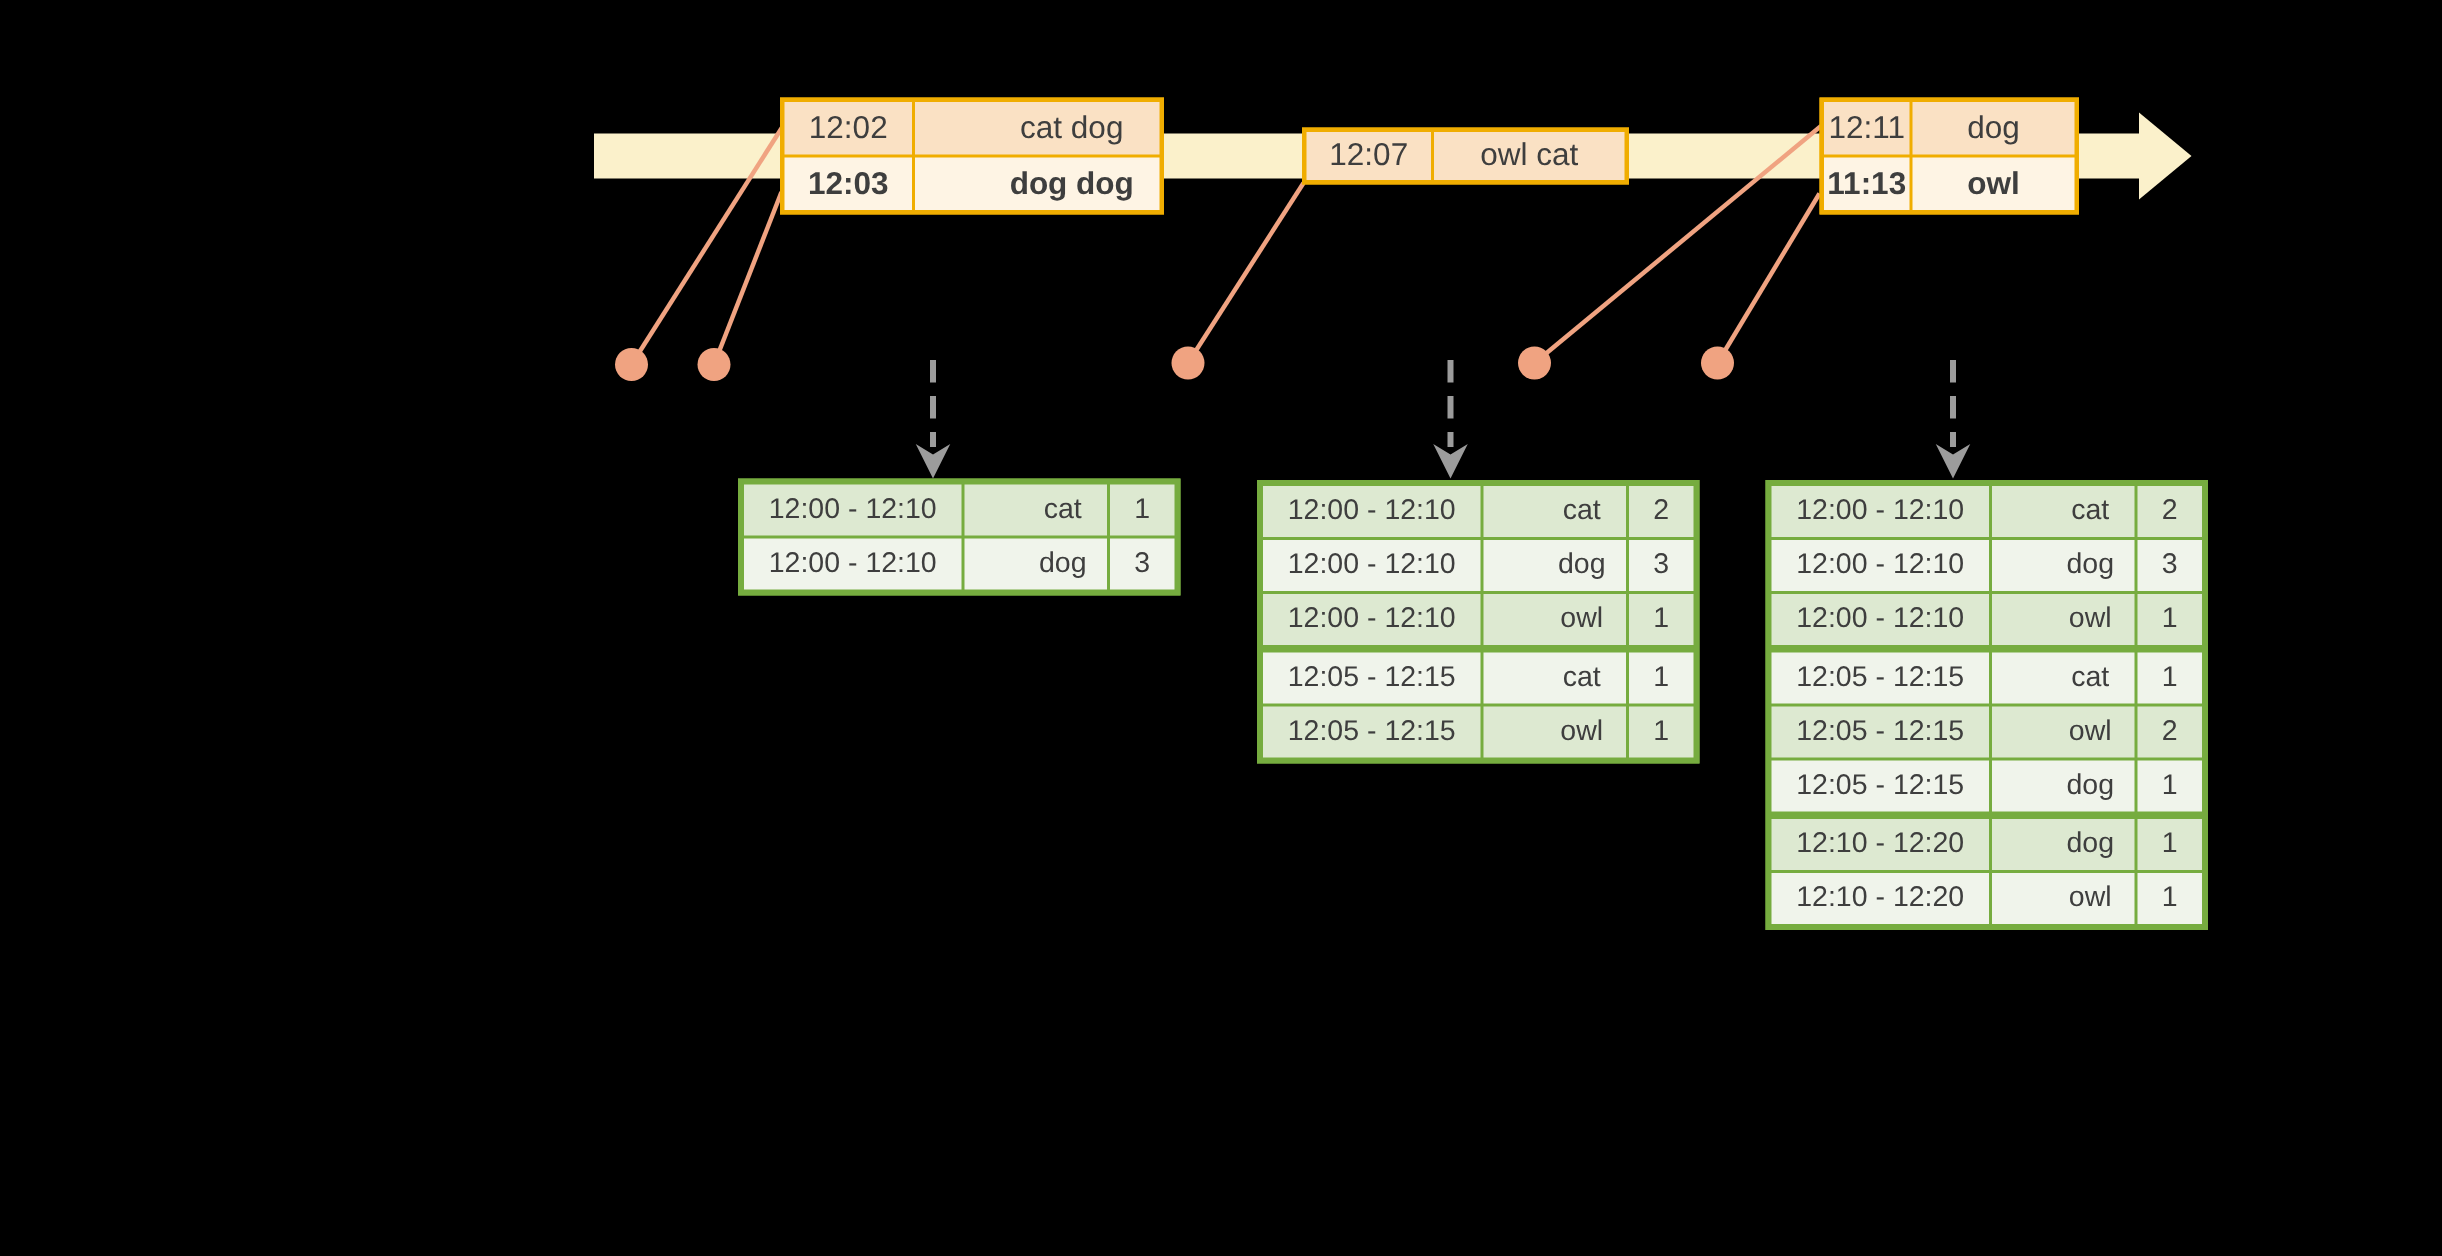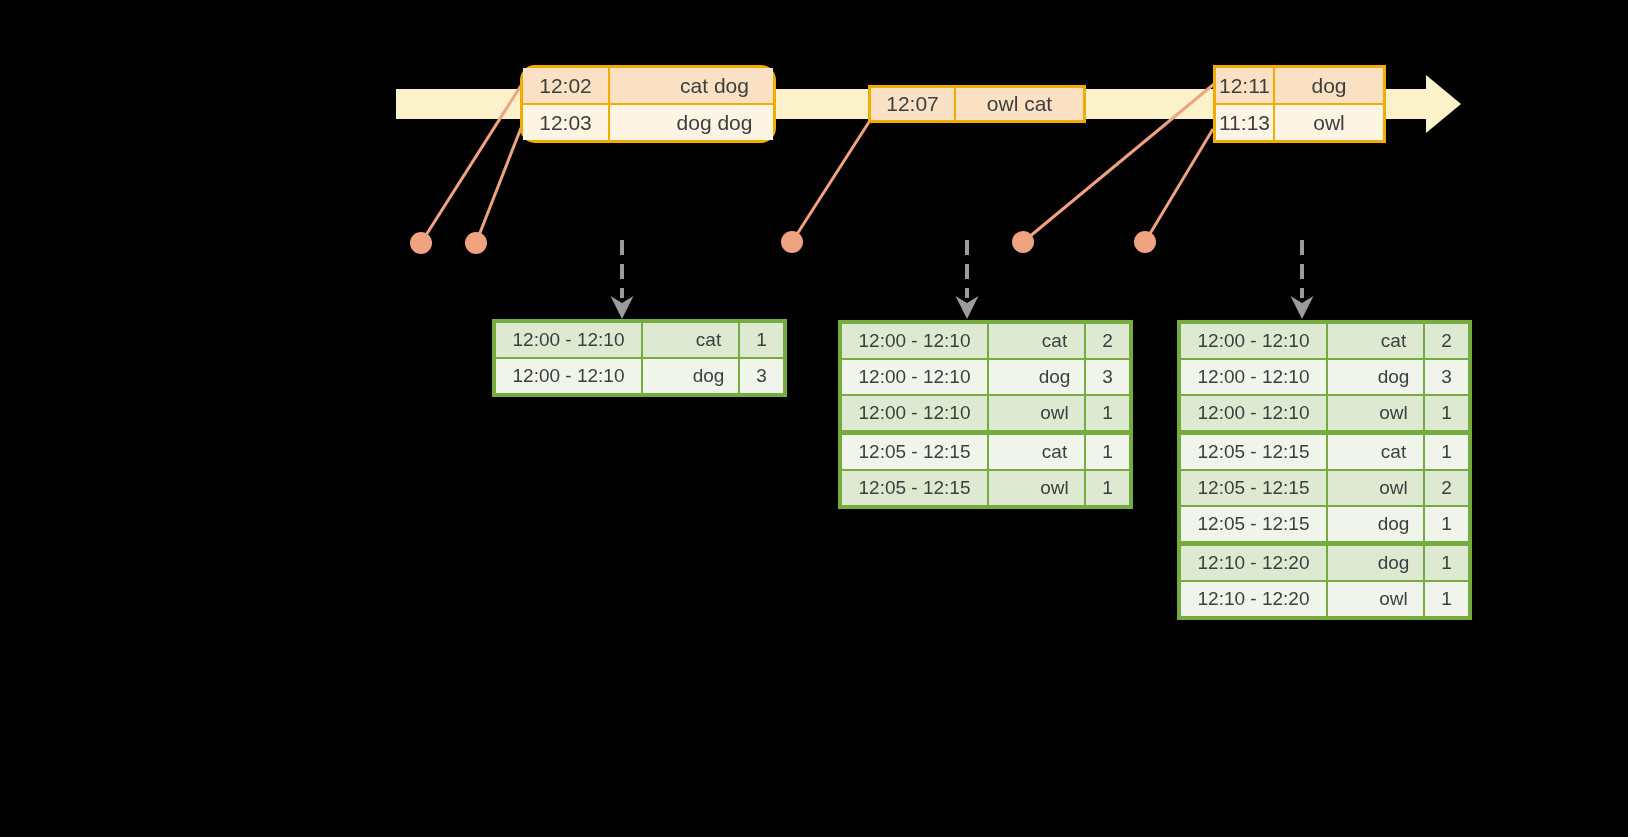--- a/index.html
+++ b/index.html
@@ -9,21 +9,21 @@
   }
   
   .band{position:absolute;left:396px;top:89px;width:1030px;height:30px;background:#FBF1CB;z-index:1;}
   .overlay{position:absolute;left:0;top:0;width:1628px;height:837px;z-index:2;}
 
   
   .etable{position:absolute;z-index:3;border:3px solid #F0AD00;background:#F0AD00;display:flex;flex-direction:column;gap:2px;}
   .erow{display:flex;gap:2px;}
   .ecell{display:flex;align-items:center;justify-content:center;font-size:21px;height:35px;}
   .erow.r-dark .ecell{background:#FAE1C4;}
-  .erow.r-light .ecell{background:#FEF4E4;}
+  .erow.r-light .ecell{background:#FEF4E4;font-weight:bold;}
   .etab-a .etime{width:85px;} .etab-a .ewords{width:117px;padding-left:46px;}
   .etab-b .etime{width:83px;} .etab-b .ewords{width:127px;}
   .etab-b .ecell{height:32px;}
   .etab-c .etime{width:57px;} .etab-c .ewords{width:108px;}
 
   
   .rtable{position:absolute;z-index:3;border:4px solid #76AC3F;background:#76AC3F;display:flex;flex-direction:column;}
   .rrow{display:flex;gap:2px;margin-top:2px;}
   .rrow:first-child{margin-top:0;}
   .rrow.group-sep{margin-top:5px;}
@@ -68,21 +68,21 @@
         <line x1="967" y1="240" x2="967" y2="298" stroke="#9C9C9C" stroke-width="4" stroke-dasharray="15 9"></line>
         <path d="M 955.5 296 L 967 319 L 978.5 296 L 967 303 Z" fill="#9C9C9C"></path>
       </g>
       <g>
         <line x1="1302" y1="240" x2="1302" y2="298" stroke="#9C9C9C" stroke-width="4" stroke-dasharray="15 9"></line>
         <path d="M 1290.5 296 L 1302 319 L 1313.5 296 L 1302 303 Z" fill="#9C9C9C"></path>
       </g>
     </g>
   </svg>
 
-  <div class="etable etab-a" style="left:520px;top:65px;border-radius:15px;">
+  <div class="etable etab-a" style="left:520px;top:65px;">
     <div class="erow r-dark">
       <div class="ecell etime">12:02</div>
       <div class="ecell ewords">cat dog</div>
     </div>
     <div class="erow r-light">
       <div class="ecell etime">12:03</div>
       <div class="ecell ewords">dog dog</div>
     </div>
   </div>
 

